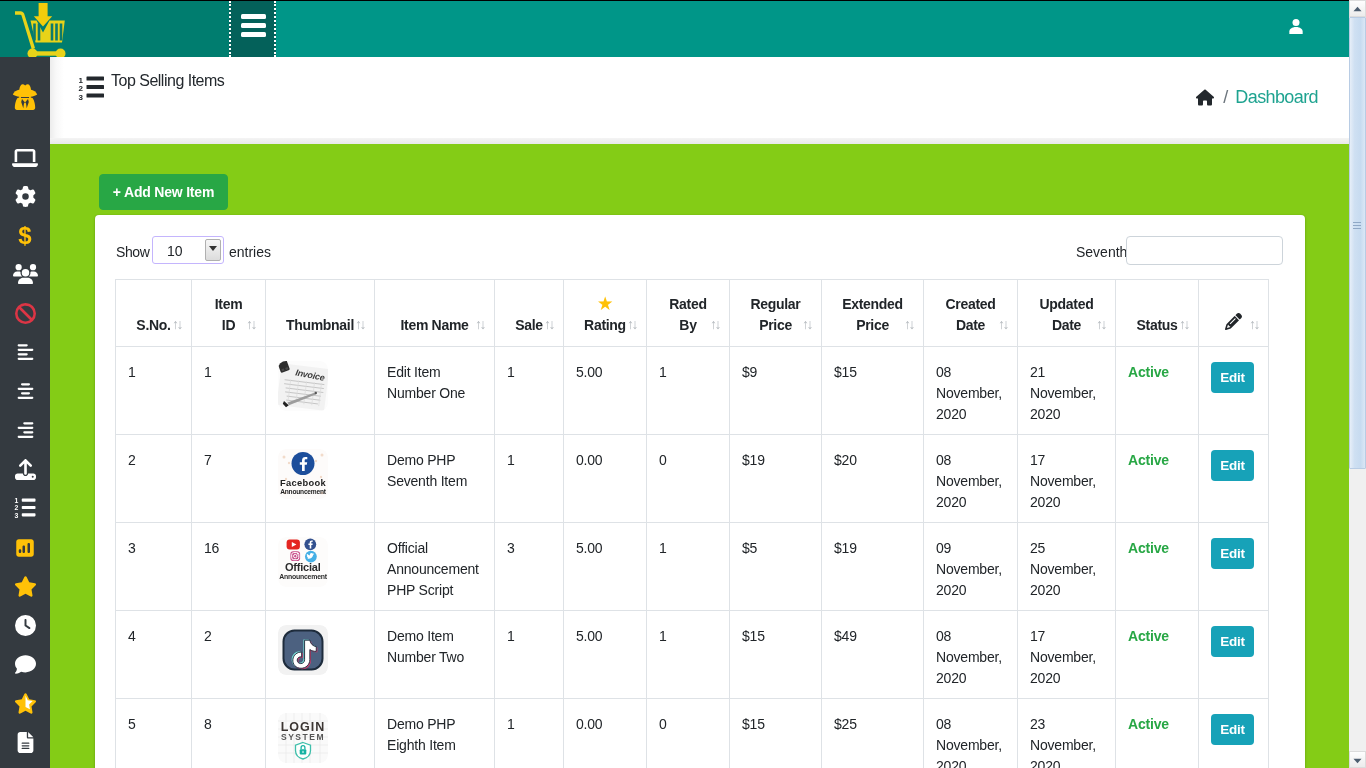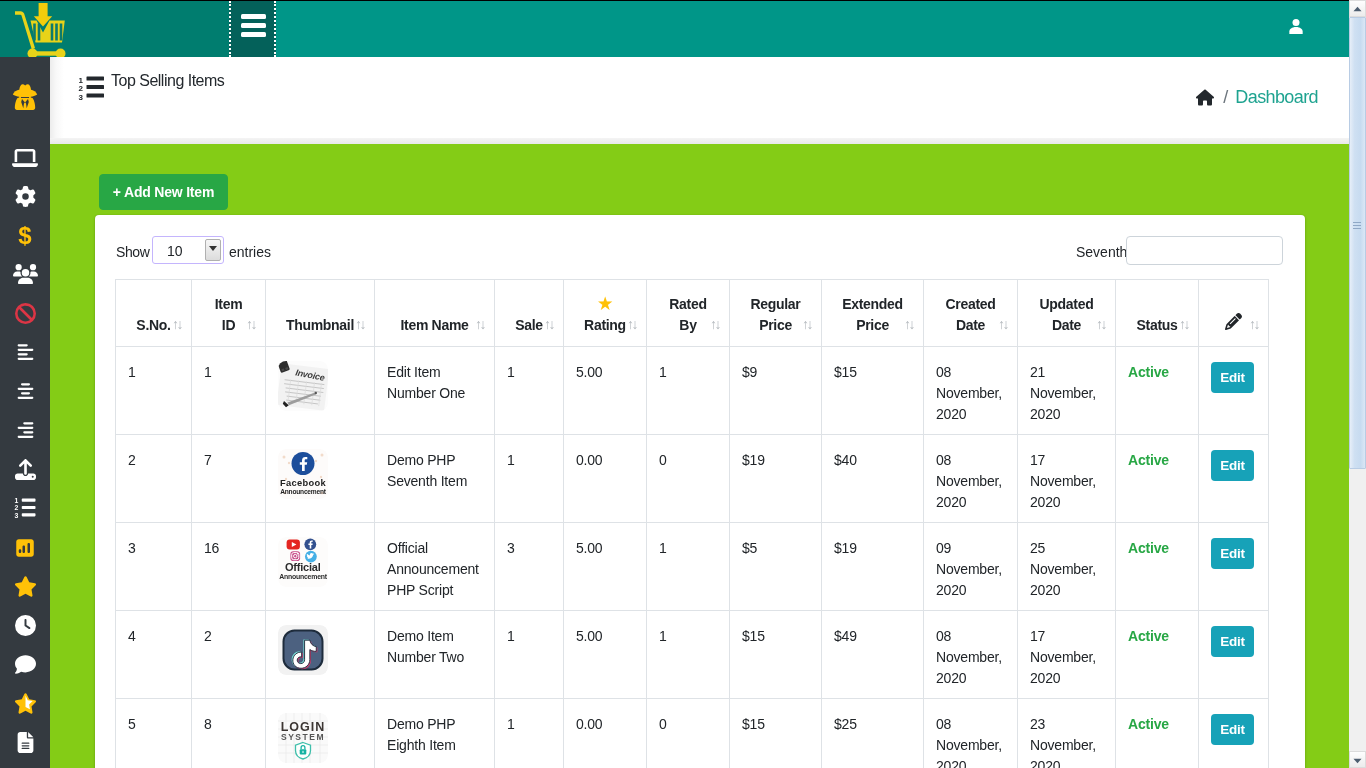--- a/index.html
+++ b/index.html
@@ -280,21 +280,21 @@
                   <path d="M26.7 22 v-6.2 h2.1 l.4-2.5 h-2.5 v-1.7 c0-.8.3-1.3 1.3-1.3 h1.3 V8.1 c-.5-.1-1.3-.1-2-.1 -2 0-3.3 1.2-3.3 3.4 v1.9 h-2.2 v2.5 h2.2 V22 z" fill="#fff"></path>
                   <text x="25" y="37" font-size="9.3" font-weight="bold" fill="#222" text-anchor="middle" letter-spacing="0.3" font-family="Liberation Sans">Facebook</text>
                   <text x="25" y="44.5" font-size="6.6" font-weight="bold" fill="#222" text-anchor="middle" font-family="Liberation Sans">Announcement</text>
                 </svg>
               </td>
             <td>Demo PHP Seventh Item</td>
               <td>1</td>
               <td>0.00</td>
               <td>0</td>
               <td>$19</td>
-              <td>$40</td>
+              <td>$20</td>
             <td>08 November, 2020</td>
               <td>17 November, 2020</td>
             <td><span class="active">Active</span></td>
               <td><span class="editbtn">Edit</span></td>
           </tr>
           <tr style="height:87px">
             <td>3</td>
               <td>16</td>
             <td>
                 <svg class="thumb" viewBox="0 0 50 50">

